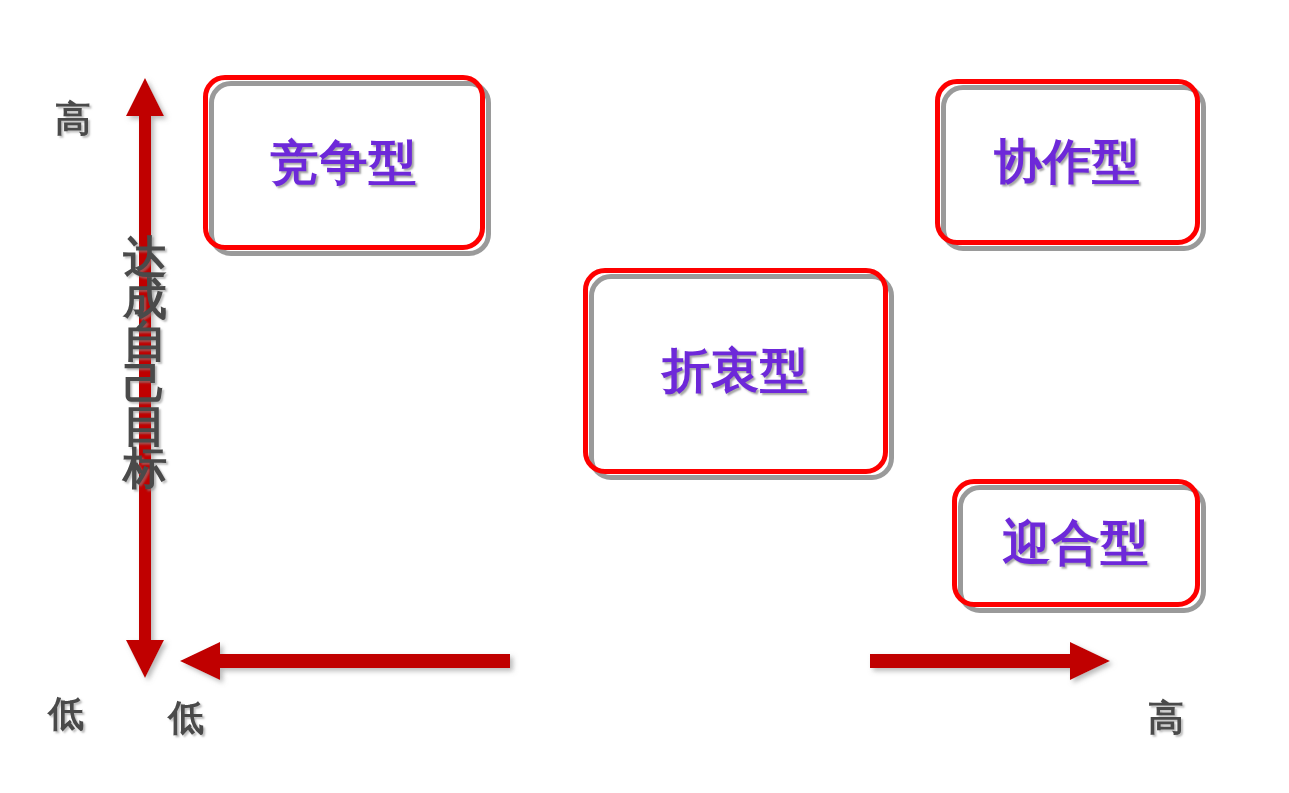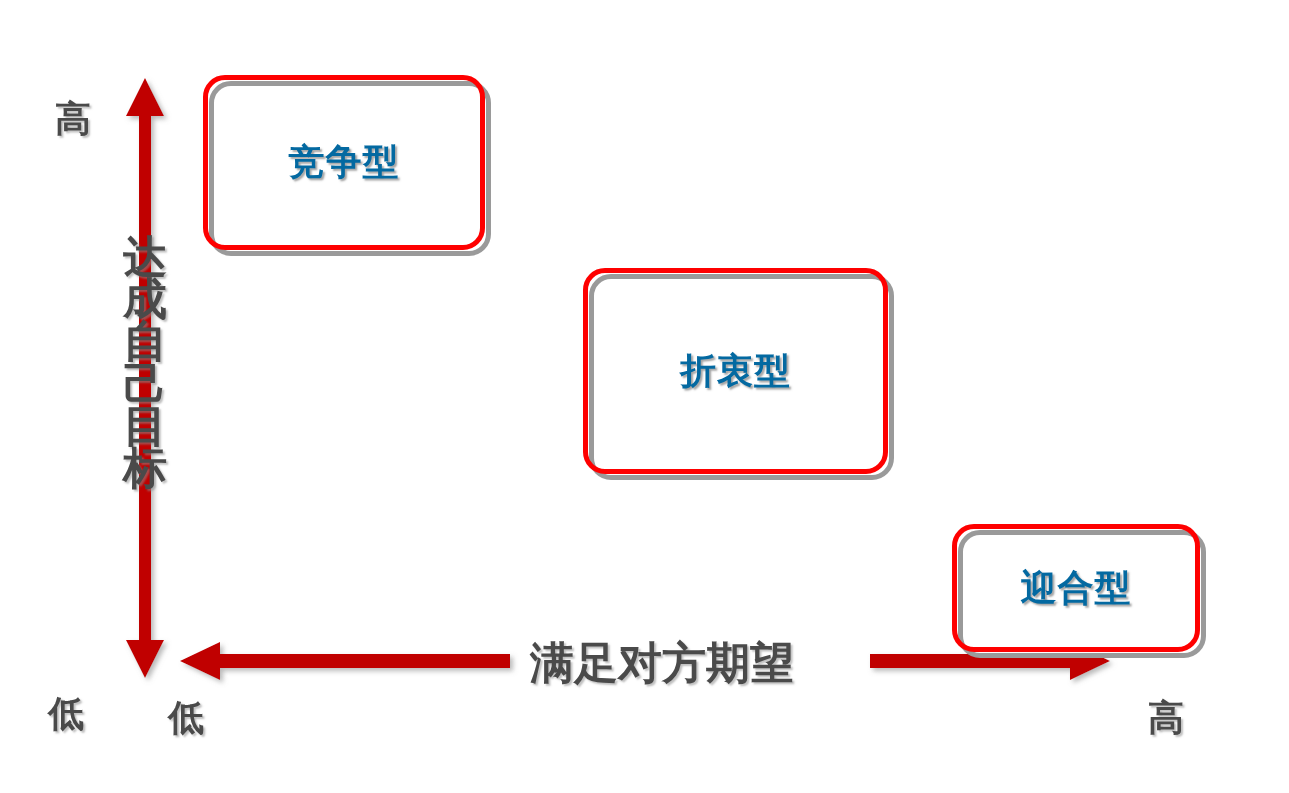--- a/index.html
+++ b/index.html
@@ -47,23 +47,23 @@
   }
   .box .box-label {
     position: absolute;
     left: 0;
     top: 0;
     right: 0;
     bottom: 0;
     display: flex;
     align-items: center;
     justify-content: center;
-    font-size: 36px;
+    font-size: 48px;
     font-weight: bold;
-    color: #0369a1;
+    color: #6d28d9;
     letter-spacing: 1px;
     text-shadow: 2px 2px 2px rgba(90,90,90,0.55);
     z-index: 3;
   }
 
   
   .arrow-svg {
     position: absolute;
     overflow: visible;
   }
@@ -139,35 +139,39 @@
 
   <div class="v-axis-title" style="left:120px; top:236px;">
     <span>达</span>
     <span>成</span>
     <span>自</span>
     <span>己</span>
     <span>目</span>
     <span>标</span>
   </div>
 
-  <div class="h-axis-title" style="left:530px; top:634px;">满足对方期望</div>
 
   <div class="box" style="left:203px; top:75px; width:282px; height:175px;">
     <div class="shadow-rect"></div>
     <div class="red-rect"></div>
     <div class="box-label">竞争型</div>
   </div>
 
+  <div class="box" style="left:935px; top:79px; width:265px; height:166px;">
+    <div class="shadow-rect"></div>
+    <div class="red-rect"></div>
+    <div class="box-label">协作型</div>
+  </div>
 
   <div class="box" style="left:583px; top:268px; width:305px; height:206px;">
     <div class="shadow-rect"></div>
     <div class="red-rect"></div>
     <div class="box-label">折衷型</div>
   </div>
 
 
-  <div class="box" style="left:952px; top:524px; width:248px; height:128px;">
+  <div class="box" style="left:952px; top:479px; width:248px; height:128px;">
     <div class="shadow-rect"></div>
     <div class="red-rect"></div>
     <div class="box-label">迎合型</div>
   </div>
 
 </div>
 
 </body></html>

